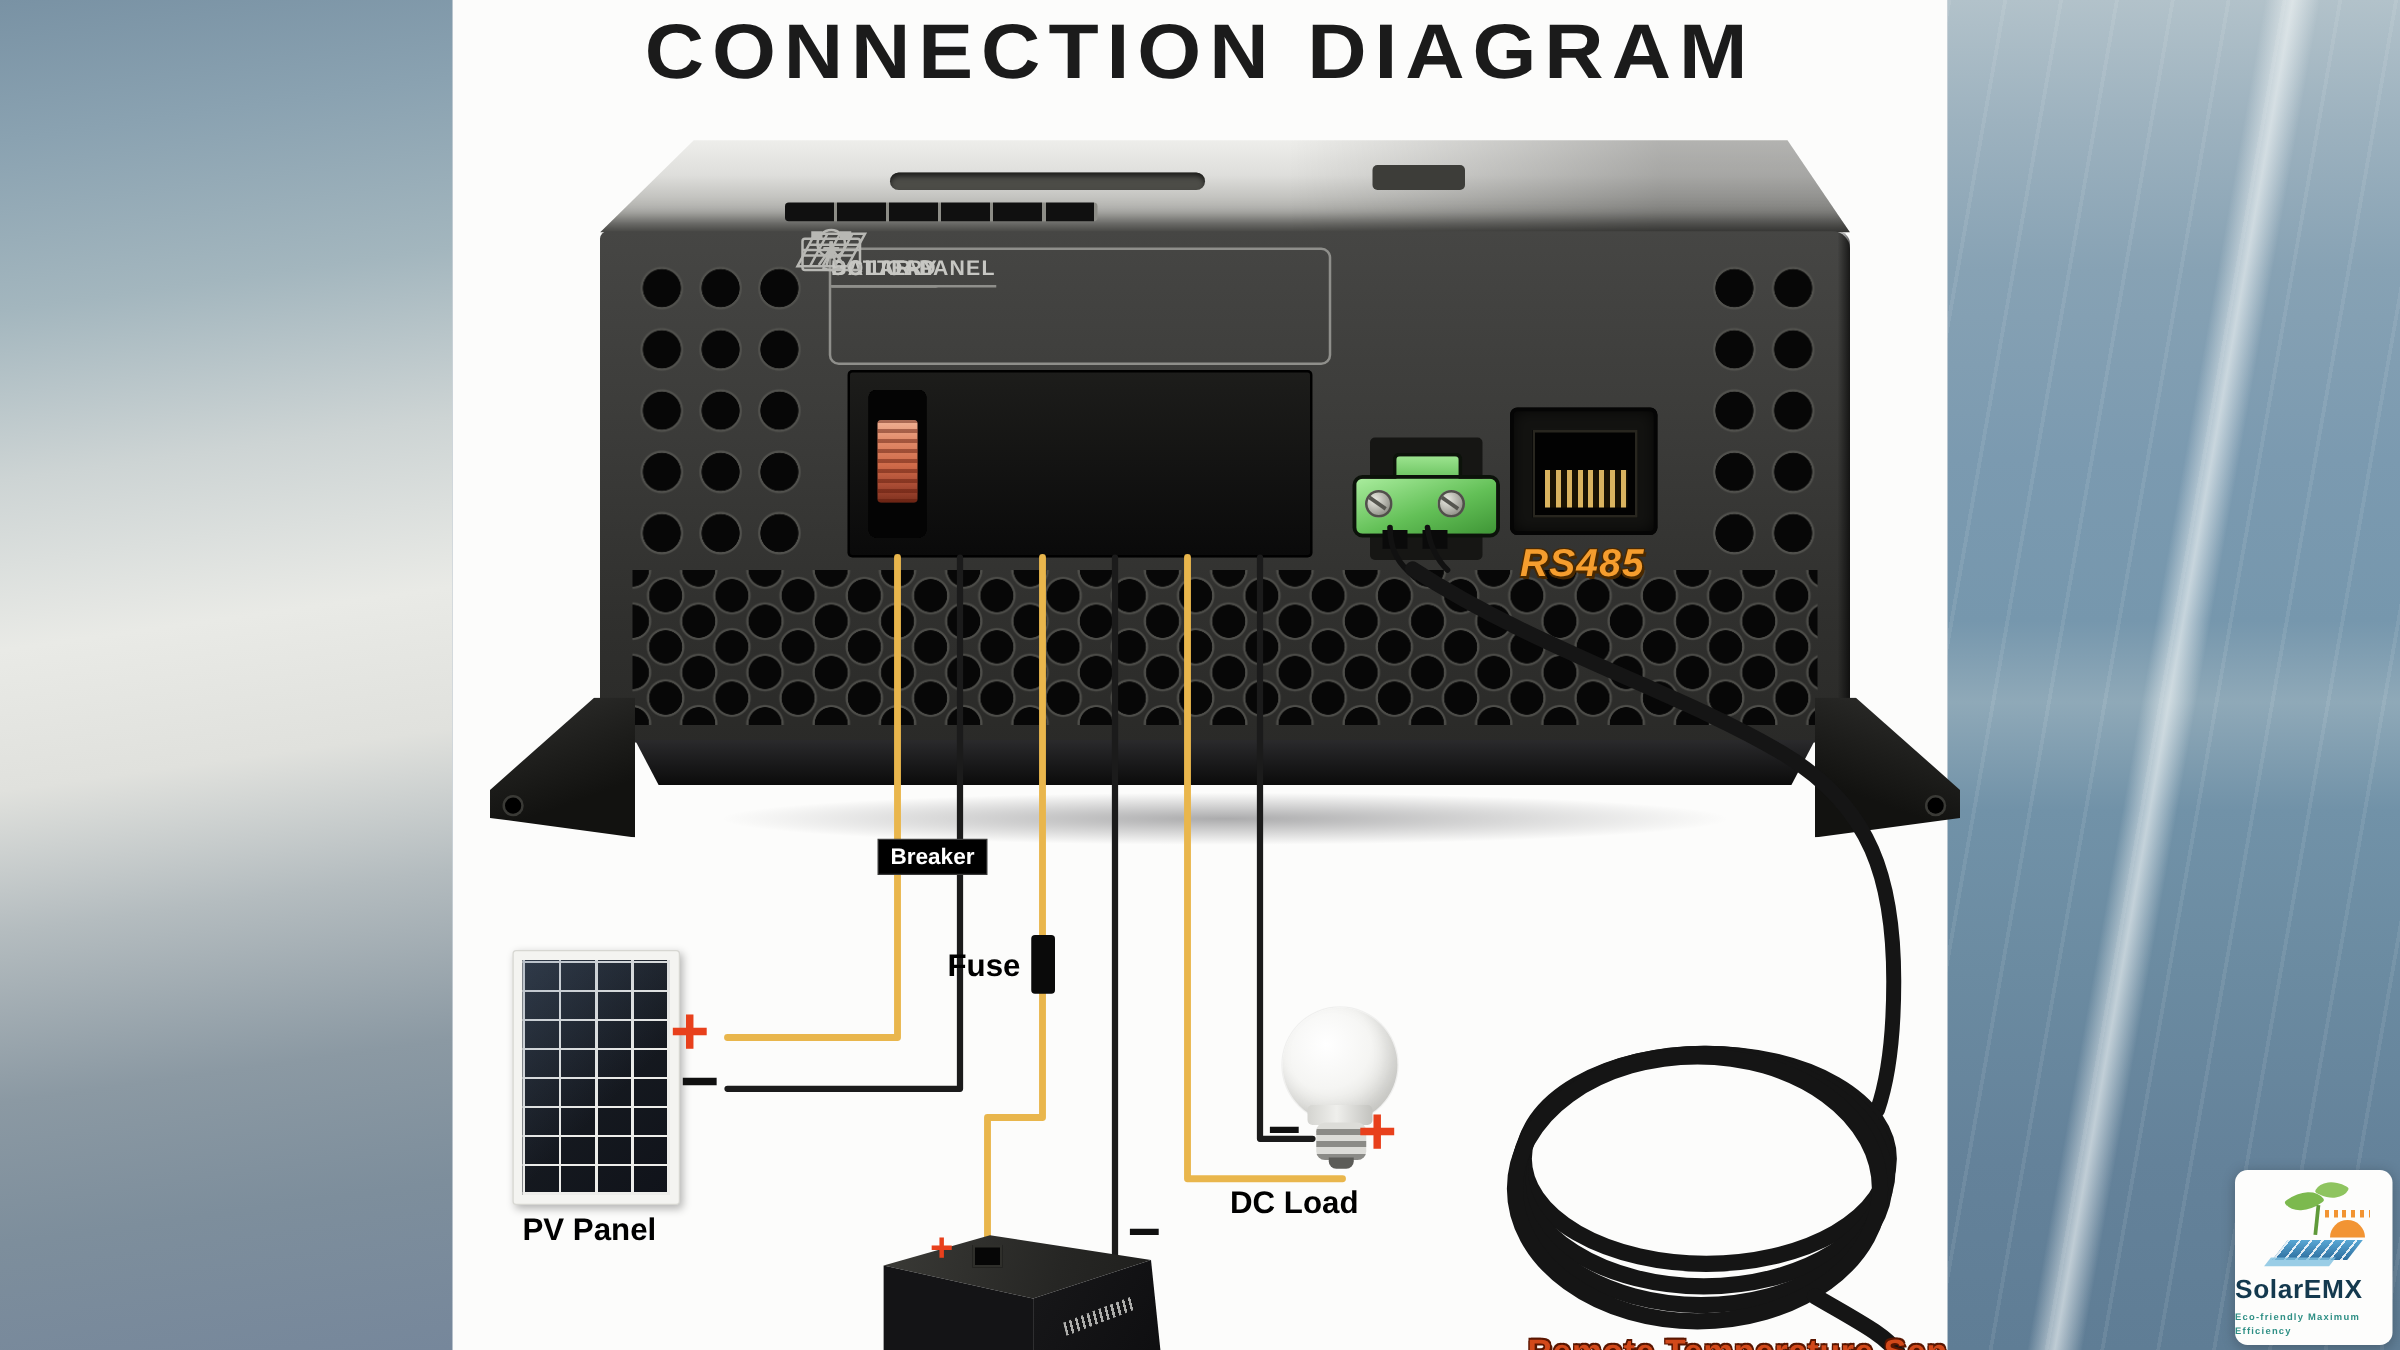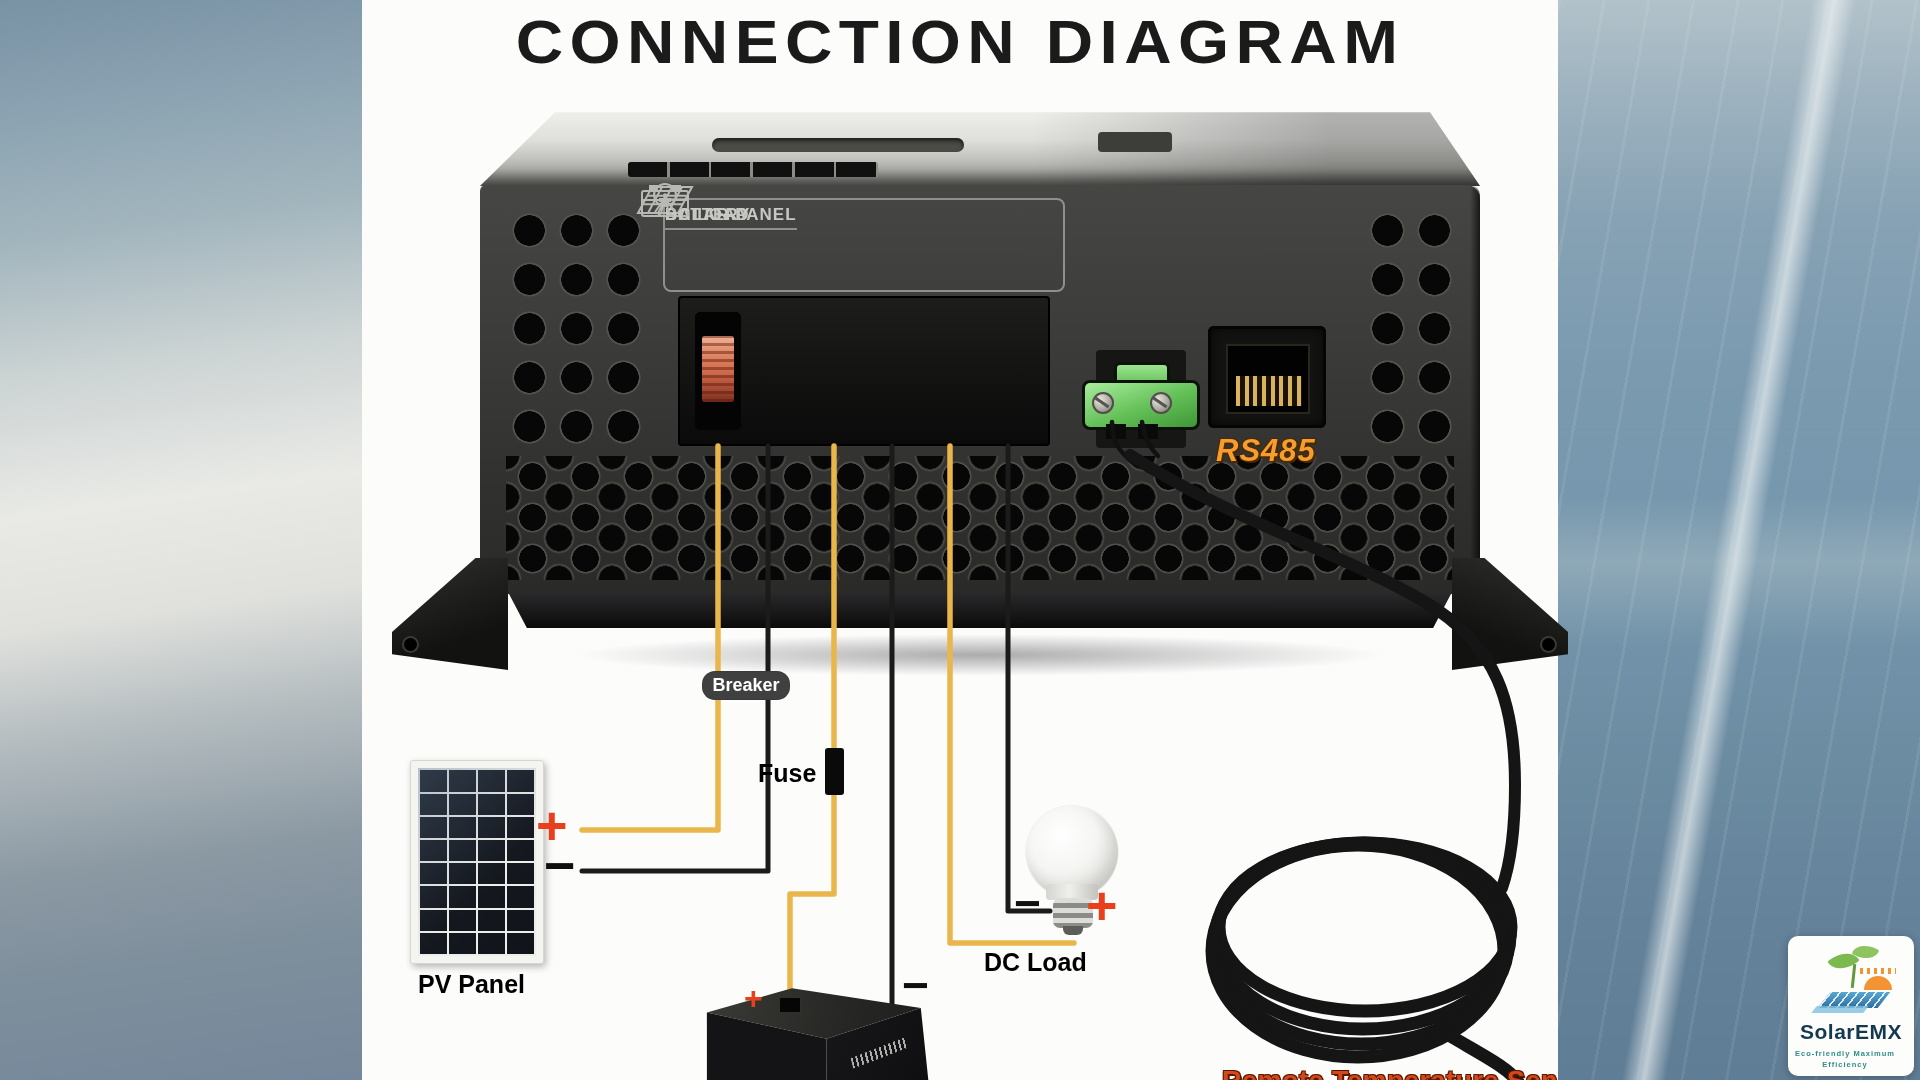--- a/index.html
+++ b/index.html
@@ -105,21 +105,21 @@
 
   
   .wires{left:0;top:0;z-index:4;pointer-events:none;}
   .wire-y{stroke:#e9b64c;stroke-width:5.5;fill:none;stroke-linecap:round;stroke-linejoin:round;}
   .wire-k{stroke:#1b1b1b;stroke-width:5;fill:none;stroke-linecap:round;stroke-linejoin:round;}
   .cable-thin{stroke:#111;stroke-width:4.5;fill:none;stroke-linecap:round;}
   .cable,.coil{stroke:#151515;fill:none;stroke-linecap:round;}
   .cable{stroke-width:12;} .coil{stroke-width:13;}
 
   
-  .breaker-chip{left:703px;top:672px;width:86px;height:27px;background:#404040;border-radius:12px;z-index:5;
+  .breaker-chip{left:703px;top:672px;width:86px;height:27px;background:#000000;border-radius:0;z-index:5;
     color:#fff;font-size:18px;font-weight:bold;line-height:27px;text-align:center;box-shadow:0 0 0 1px #3a3a3a;}
   .fuse-body{left:825px;top:748px;width:19px;height:47px;background:#0a0a0a;border-radius:3px;z-index:5;}
   .txt-label{font-size:25px;font-weight:bold;color:#000000;z-index:5;white-space:nowrap;}
   .fuse-label{left:758px;top:759px;}
   .pv-label{left:418px;top:970px;}
   .load-label{left:984px;top:948px;}
 
   .pv-frame{left:410px;top:760px;width:134px;height:204px;background:#f4f4f1;border-radius:3px;z-index:5;
     border:1px solid #d7d7d2;box-shadow:2px 3px 7px rgba(0,0,0,.28);}
   .pv-cells{left:418px;top:768px;width:118px;height:188px;z-index:5;
@@ -163,22 +163,22 @@
     box-shadow:0 2px 10px rgba(0,0,0,.25);}
   .leaf1{left:42px;top:16px;width:27px;height:18px;background:#7cb94e;border-radius:2px 100% 2px 100%;transform:rotate(-36deg);}
   .leaf2{left:66px;top:8px;width:23px;height:16px;background:#8ec45f;border-radius:100% 2px 100% 2px;transform:rotate(28deg);}
   .stem{left:64px;top:28px;width:3px;height:24px;background:#5f9a3a;transform:rotate(6deg);}
   .sun{left:76px;top:40px;width:28px;height:14px;background:#f29433;border-radius:14px 14px 0 0;}
   .sun::after{content:"";position:absolute;left:-4px;top:-8px;width:36px;height:6px;
     background:repeating-linear-gradient(90deg,#f29433 0 3px,rgba(0,0,0,0) 3px 7px);}
   .panelstrip{left:36px;top:56px;width:60px;height:16px;transform:skewX(-38deg);
     background:repeating-linear-gradient(90deg,rgba(255,255,255,.85) 0 2px,rgba(0,0,0,0) 2px 9px),linear-gradient(180deg,#58a7d4,#2e6e9e);}
   .panelstrip2{left:26px;top:70px;width:52px;height:7px;transform:skewX(-38deg);background:#7fc0e0;opacity:.8;}
-  .logo-name{left:0;top:84px;width:126px;text-align:center;font-size:21px;font-weight:bold;color:#14394e;letter-spacing:.5px;}
-  .logo-tag{left:0;width:114px;text-align:center;font-size:7.5px;font-weight:bold;color:#2e8f85;letter-spacing:1px;}
+  .logo-name{left:0;top:84px;width:126px;text-align:left;font-size:21px;font-weight:bold;color:#14394e;letter-spacing:.5px;}
+  .logo-tag{left:0;width:114px;text-align:left;font-size:7.5px;font-weight:bold;color:#2e8f85;letter-spacing:1px;}
   .logo-tag1{top:113px;} .logo-tag2{top:124px;}
 </style>
 </head>
 <body>
 
 <div id="stage">
 
   <div class="bg-left"></div>
   <div class="bg-right"></div>
   <div class="content"></div>

